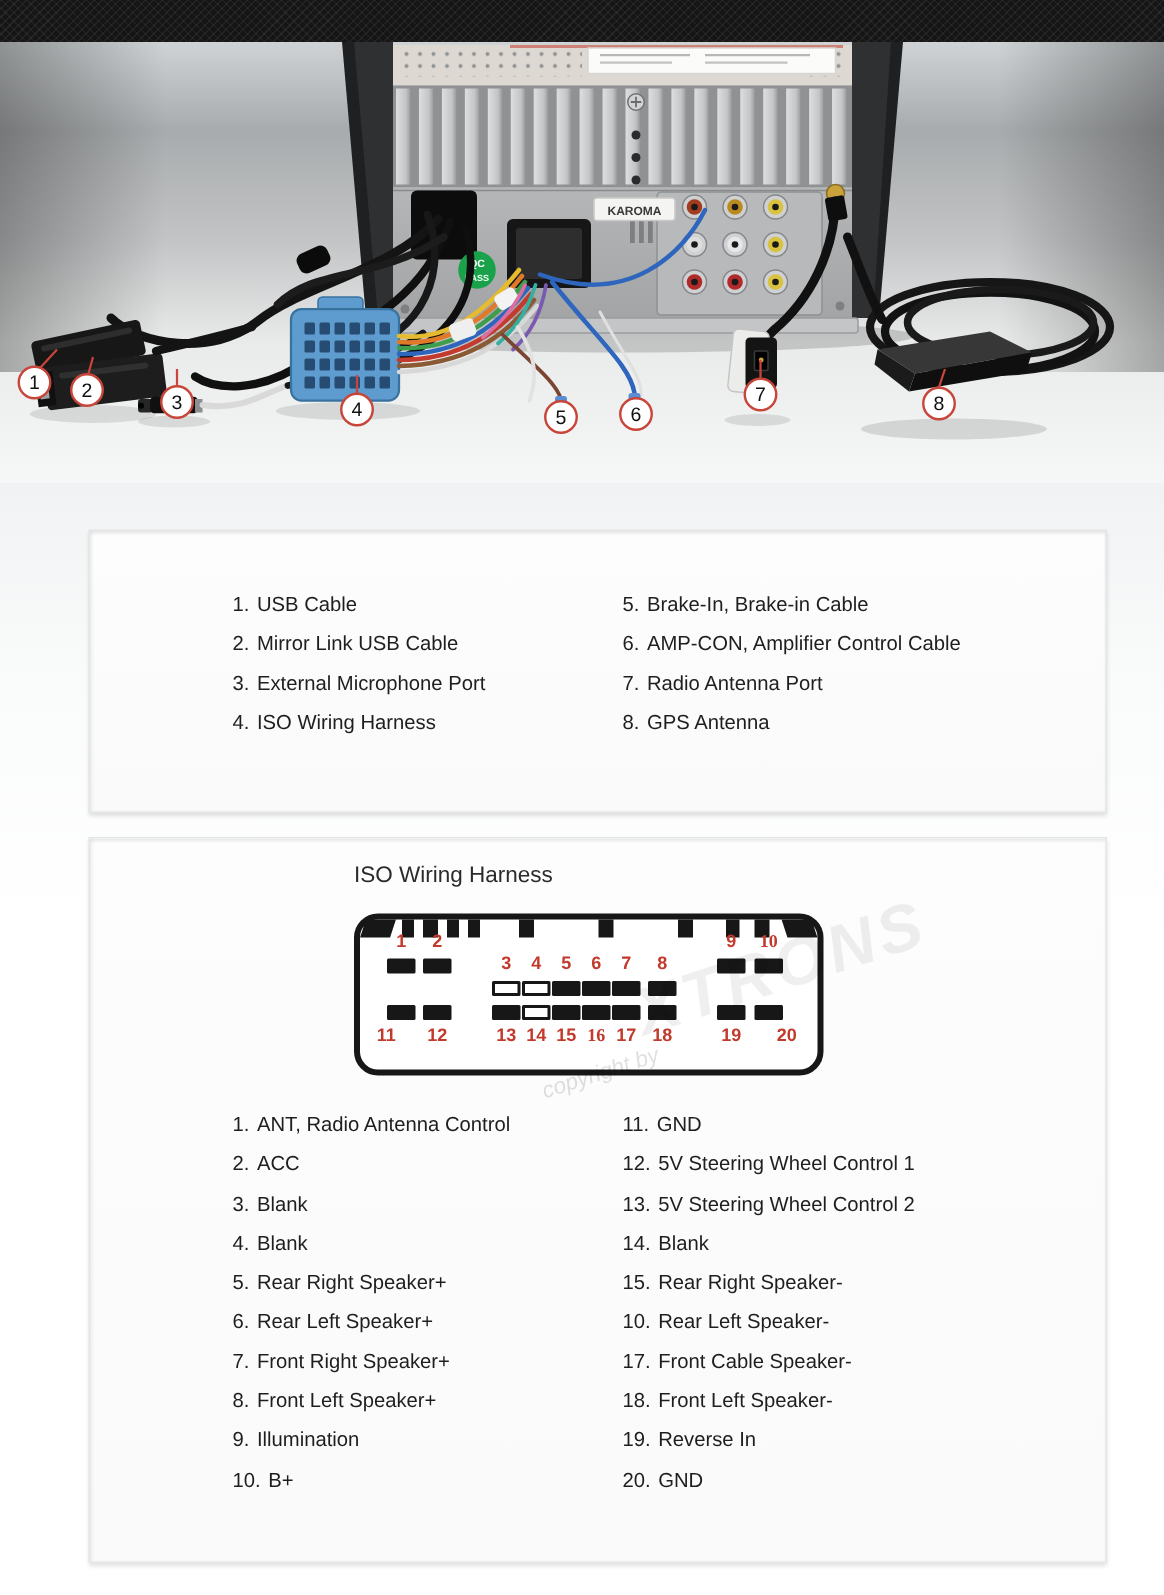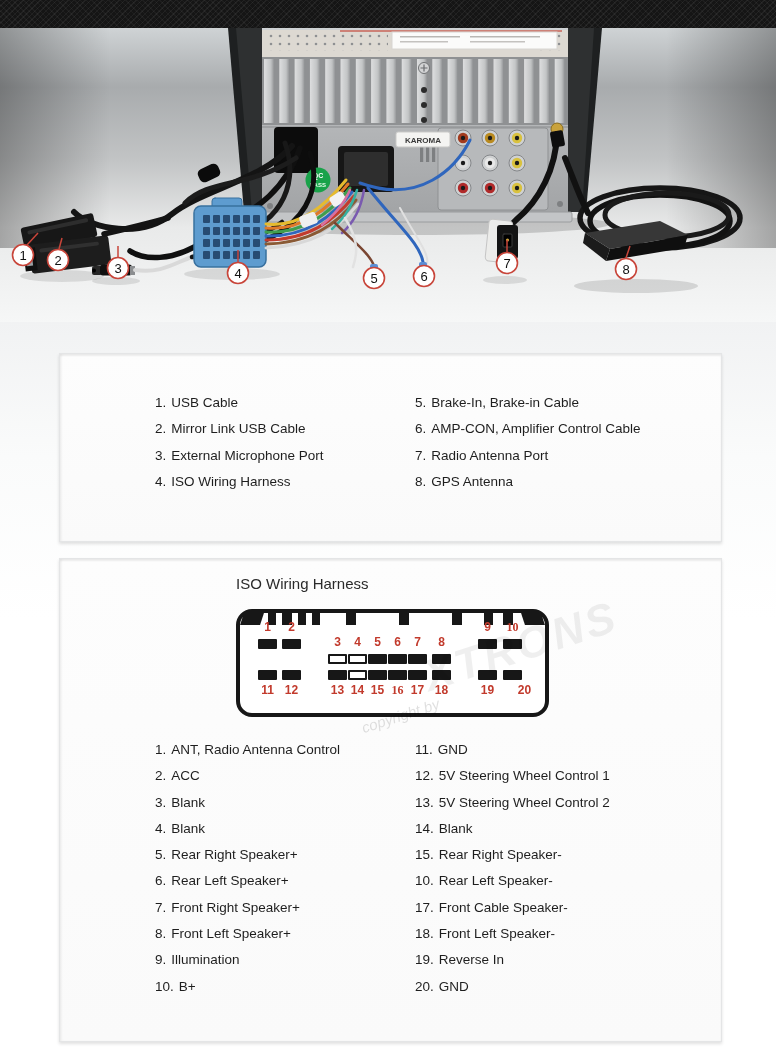--- a/index.html
+++ b/index.html
@@ -10,21 +10,21 @@
     background-image:repeating-linear-gradient(135deg,rgba(255,255,255,.06) 0 1px,transparent 1px 4px),
                      repeating-linear-gradient(45deg,rgba(255,255,255,.04) 0 1px,transparent 1px 4px);}
   
   .photo{position:absolute;left:0;top:28px;width:776px;height:294px;}
   
   .content-bg{position:absolute;left:0;top:322px;width:776px;height:741px;
     background:linear-gradient(#f1f2f3 0%,#fafbfb 18%,#ffffff 40%,#ffffff 100%);}
   
   .panel{position:absolute;left:59px;width:661px;background:linear-gradient(#fdfdfd,#fafafa);
     border:1px solid #e4e5e6;
-    box-shadow:inset 0 2px 2px rgba(0,0,0,.07),inset 2px 0 2px rgba(0,0,0,.04),0 2px 3px rgba(0,0,0,.12);}
+    box-shadow:inset 0 2px 2px rgba(0,0,0,.07),inset 2px 0 2px rgba(0,0,0,.04),0 2px 3px rgba(0,0,0,.12);padding-left:16px;}
   #panel-cables{top:353px;height:187px;}
   #panel-harness{top:558px;height:482px;}
   .list{position:absolute;font-size:13.5px;color:#1e1e1e;}
   .row{line-height:26.3px;white-space:nowrap;}
   .row .num{margin-right:5px;}
   .section-title{position:absolute;left:176px;top:16px;font-size:15px;color:#2b2b2b;}
   
   .conn{position:absolute;left:176px;top:50px;width:305px;height:100px;background:#fff;
         border:4px solid #171717;border-radius:16px;}
   .tab{position:absolute;top:0;height:12px;background:#171717;}
@@ -401,21 +401,21 @@
         <span class="pnum" style="left: 147px; top: 23px;">6</span>
         <div class="pin" style="left: 168px; top: 41px;"></div>
         <span class="pnum" style="left: 167px; top: 23px;">7</span>
         <div class="pin" style="left: 192px; top: 41px;"></div>
         <span class="pnum" style="left: 191px; top: 23px;">8</span>
         <div class="pin" style="left: 238px; top: 26px;"></div>
         <span class="pnum" style="left: 237px; top: 8px;">9</span>
         <div class="pin" style="left: 263px; top: 26px;"></div>
         <span class="pnum" style="left: 262px; top: 8px; font-family: Liberation Serif, serif;">10</span>
         <div class="pin" style="left: 18px; top: 57px;"></div>
-        <span class="pnum" style="left: 17px; top: 71px;">11</span>
+        <span class="pnum" style="left: 7px; top: 71px;">11</span>
         <div class="pin" style="left: 42px; top: 57px;"></div>
         <span class="pnum" style="left: 41px; top: 71px;">12</span>
         <div class="pin" style="left: 88px; top: 57px;"></div>
         <span class="pnum" style="left: 87px; top: 71px;">13</span>
         <div class="pin white" style="left: 108px; top: 57px;"></div>
         <span class="pnum" style="left: 107px; top: 71px;">14</span>
         <div class="pin" style="left: 128px; top: 57px;"></div>
         <span class="pnum" style="left: 127px; top: 71px;">15</span>
         <div class="pin" style="left: 148px; top: 57px;"></div>
         <span class="pnum" style="left: 147px; top: 71px; font-family: Liberation Serif, serif;">16</span>

